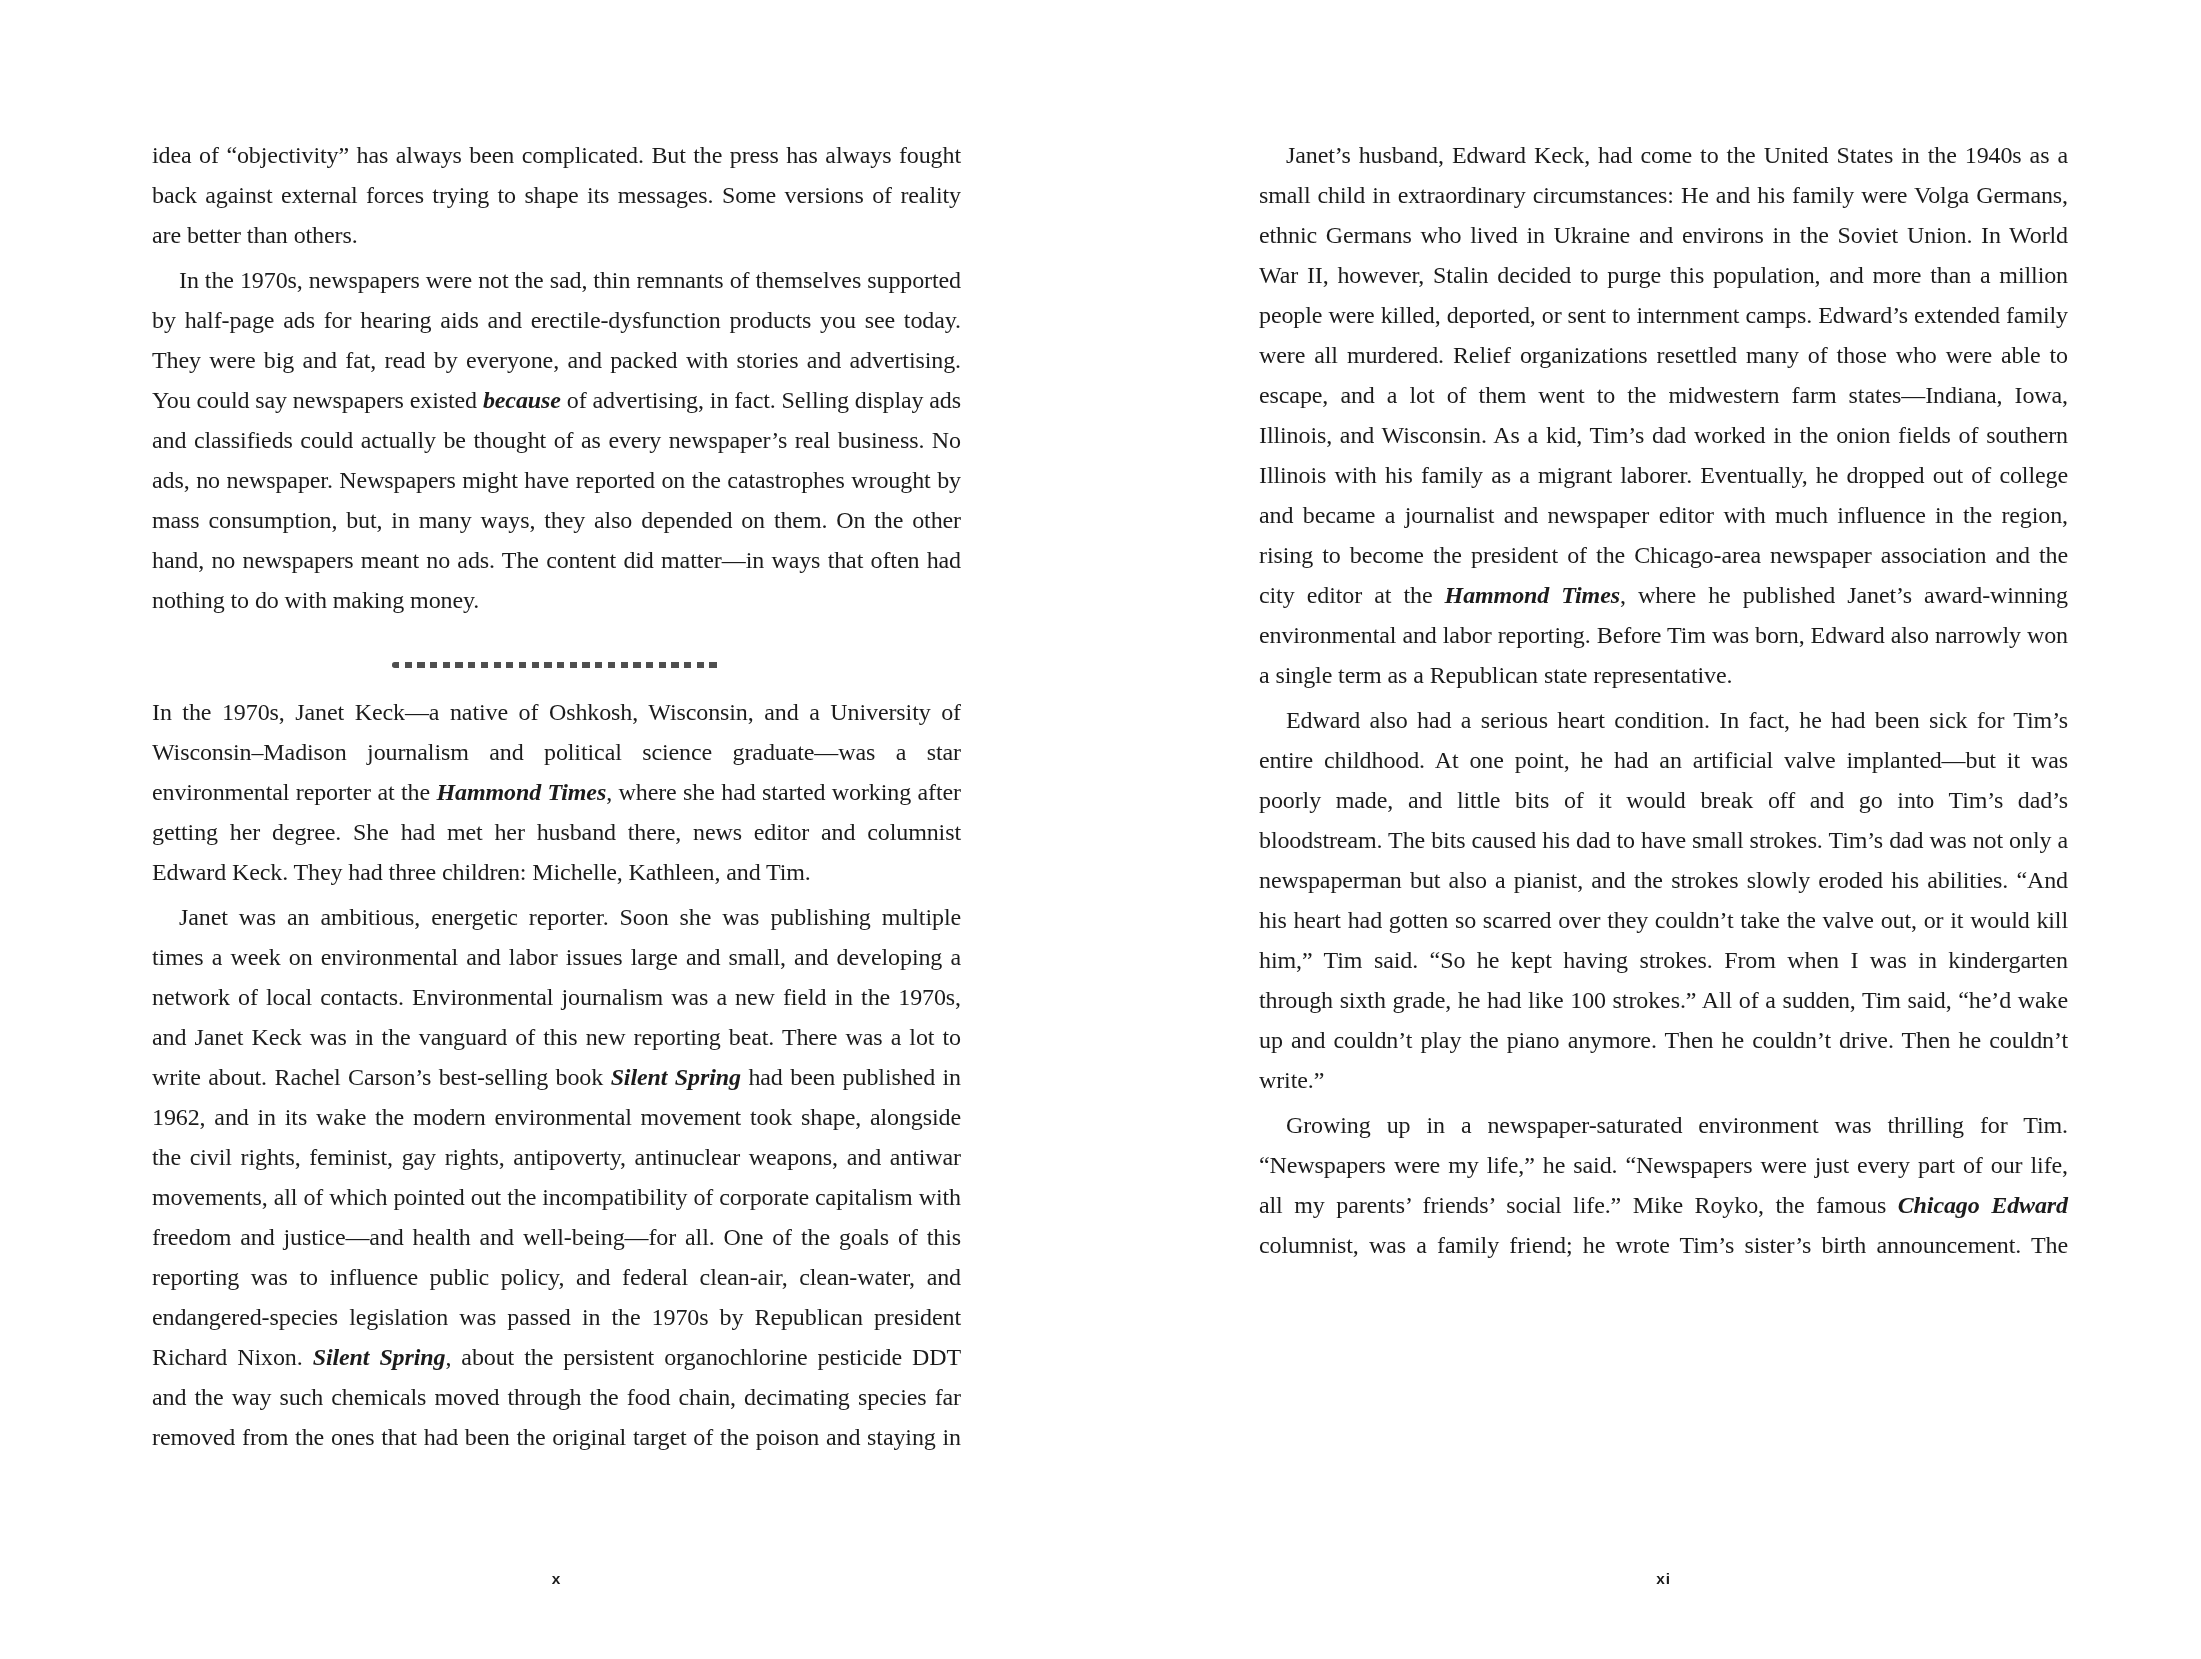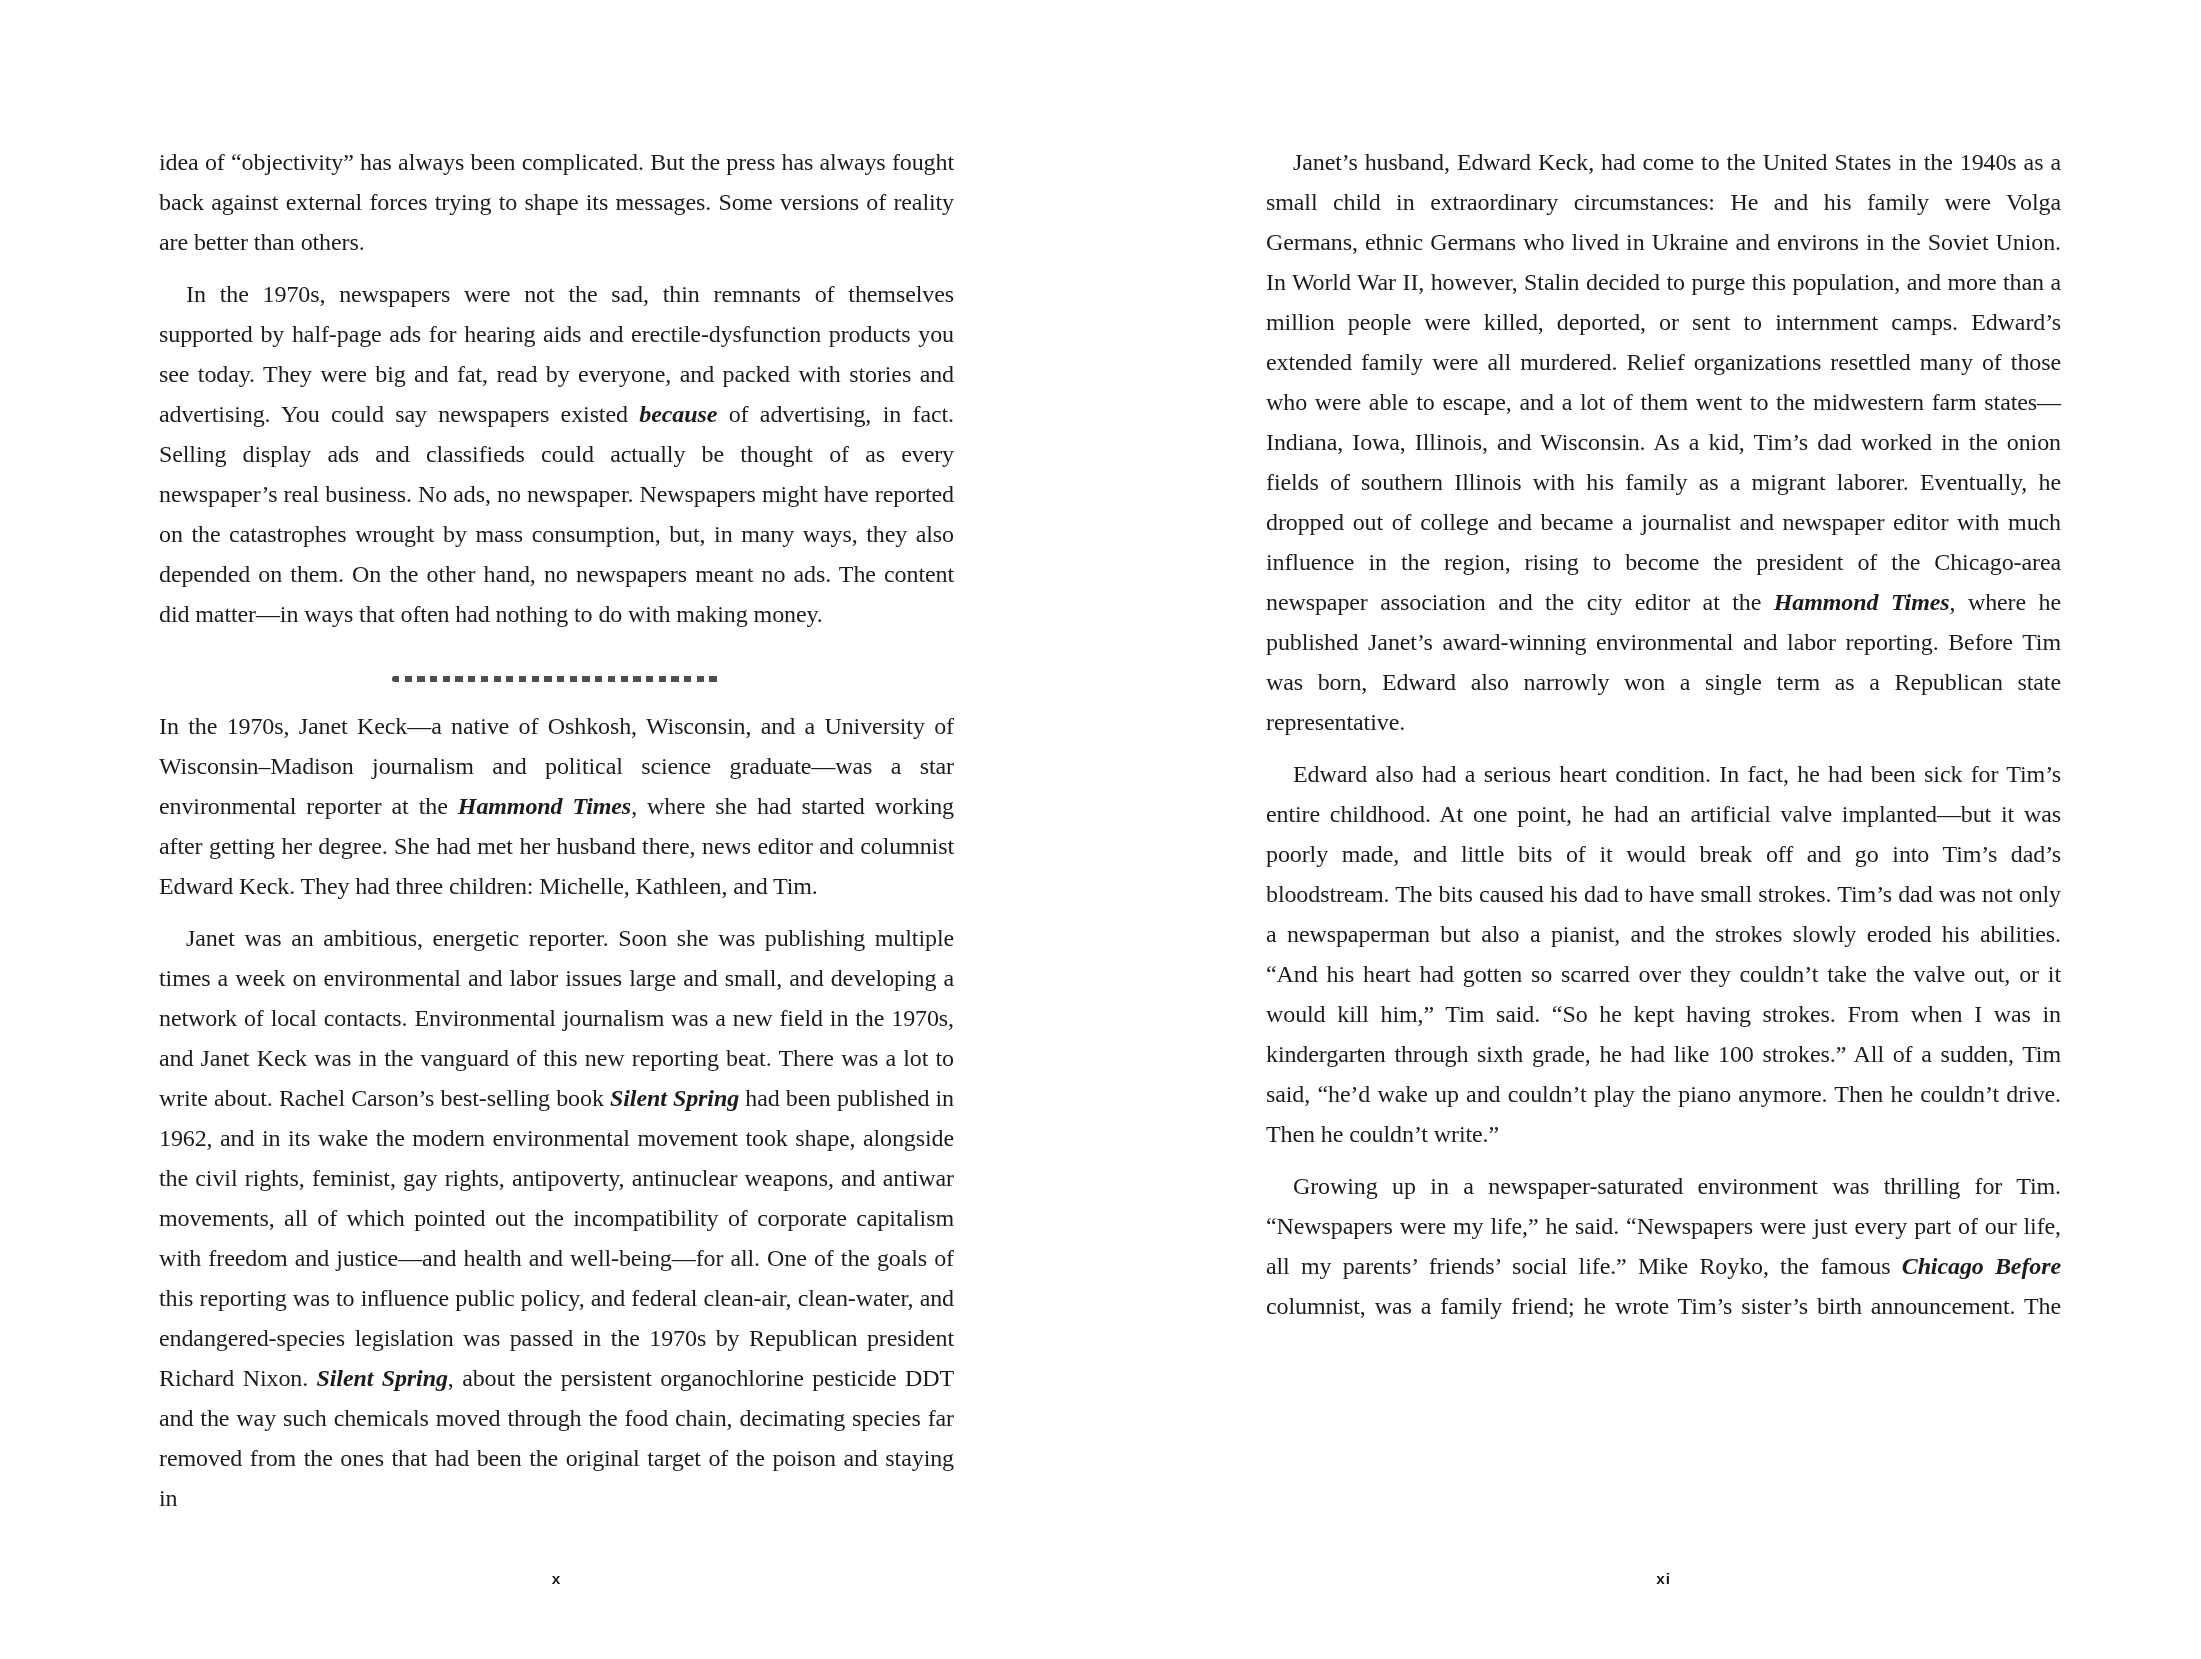--- a/index.html
+++ b/index.html
@@ -32,21 +32,21 @@
     top: 130px;
     left: 0;
     width: 819px;
     font-size: 24px;
     line-height: 40px;
     letter-spacing: -0.1px;
     text-align: justify;
     hyphens: none;
   }
   .text-col p {
-    margin: 12px;
+    margin: 5px;
     padding: 0;
   }
   .text-col p.indent { text-indent: 27px; }
   .text-col p.cont   { text-align-last: justify; }
   .text-col em {
     font-style: italic;
     font-family: "Liberation Serif", serif;
     font-weight: bold;
   }
   .divider {
@@ -82,19 +82,19 @@
         <p class=""><span>In the 1970s, Janet Keck—a native of Oshkosh, Wisconsin, and a University of Wisconsin–Madison journalism and political science graduate—was a star environmental reporter at the </span><em>Hammond Times</em><span>, where she had started working after getting her degree. She had met her husband there, news editor and columnist Edward Keck. They had three children: Michelle, Kathleen, and Tim.</span></p>
         <p class="indent cont"><span>Janet was an ambitious, energetic reporter. Soon she was publishing multiple times a week on environmental and labor issues large and small, and developing a network of local contacts. Environmental journalism was a new field in the 1970s, and Janet Keck was in the vanguard of this new reporting beat. There was a lot to write about. Rachel Carson’s best-selling book </span><em>Silent Spring</em><span> had been published in 1962, and in its wake the modern environmental movement took shape, alongside the civil rights, feminist, gay rights, antipoverty, antinuclear weapons, and antiwar movements, all of which pointed out the incompatibility of corporate capitalism with freedom and justice—and health and well-being—for all. One of the goals of this reporting was to influence public policy, and federal clean-air, clean-water, and endangered-species legislation was passed in the 1970s by Republican president Richard Nixon. </span><em>Silent Spring</em><span>, about the persistent organochlorine pesticide DDT and the way such chemicals moved through the food chain, decimating species far removed from the ones that had been the original target of the poison and staying in</span></p>
       </div>
     <div class="folio">x</div>
   </section>
 
   <section class="page" id="page-right">
     <div class="text-col" id="right-col">
         <p class="indent"><span>Janet’s husband, Edward Keck, had come to the United States in the 1940s as a small child in extraordinary circumstances: He and his family were Volga Germans, ethnic Germans who lived in Ukraine and environs in the Soviet Union. In World War II, however, Stalin decided to purge this population, and more than a million people were killed, deported, or sent to internment camps. Edward’s extended family were all murdered. Relief organizations resettled many of those who were able to escape, and a lot of them went to the midwestern farm states—Indiana, Iowa, Illinois, and Wisconsin. As a kid, Tim’s dad worked in the onion fields of southern Illinois with his family as a migrant laborer. Eventually, he dropped out of college and became a journalist and newspaper editor with much influence in the region, rising to become the president of the Chicago-area newspaper association and the city editor at the </span><em>Hammond Times</em><span>, where he published Janet’s award-winning environmental and labor reporting. Before Tim was born, Edward also narrowly won a single term as a Republican state representative.</span></p>
         <p class="indent"><span>Edward also had a serious heart condition. In fact, he had been sick for Tim’s entire childhood. At one point, he had an artificial valve implanted—but it was poorly made, and little bits of it would break off and go into Tim’s dad’s bloodstream. The bits caused his dad to have small strokes. Tim’s dad was not only a newspaperman but also a pianist, and the strokes slowly eroded his abilities. “And his heart had gotten so scarred over they couldn’t take the valve out, or it would kill him,” Tim said. “So he kept having strokes. From when I was in kindergarten through sixth grade, he had like 100 strokes.” All of a sudden, Tim said, “he’d wake up and couldn’t play the piano anymore. Then he couldn’t drive. Then he couldn’t write.”</span></p>
-        <p class="indent cont"><span>Growing up in a newspaper-saturated environment was thrilling for Tim. “Newspapers were my life,” he said. “Newspapers were just every part of our life, all my parents’ friends’ social life.” Mike Royko, the famous </span><em>Chicago Before</em><span> columnist, was a family friend; he wrote Tim’s sister’s birth announcement. The</span></p>
+        <p class="indent cont"><span>Growing up in a newspaper-saturated environment was thrilling for Tim. “Newspapers were my life,” he said. “Newspapers were just every part of our life, all my parents’ friends’ social life.” Mike Royko, the famous </span><em>Chicago Edward</em><span> columnist, was a family friend; he wrote Tim’s sister’s birth announcement. The</span></p>
       </div>
     <div class="folio">xi</div>
   </section>
 
 </main>
 
 
 </body></html>

